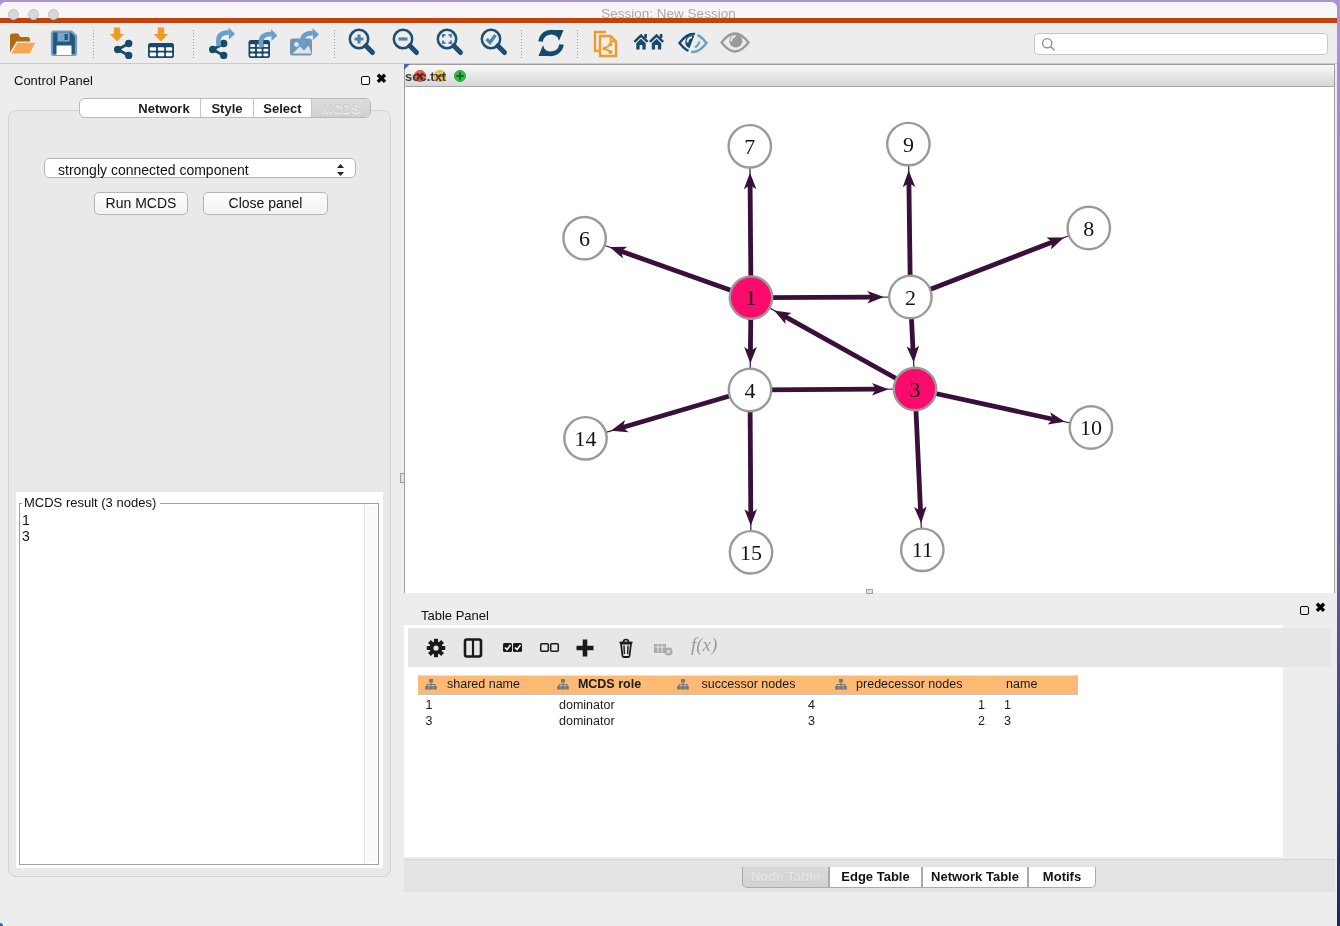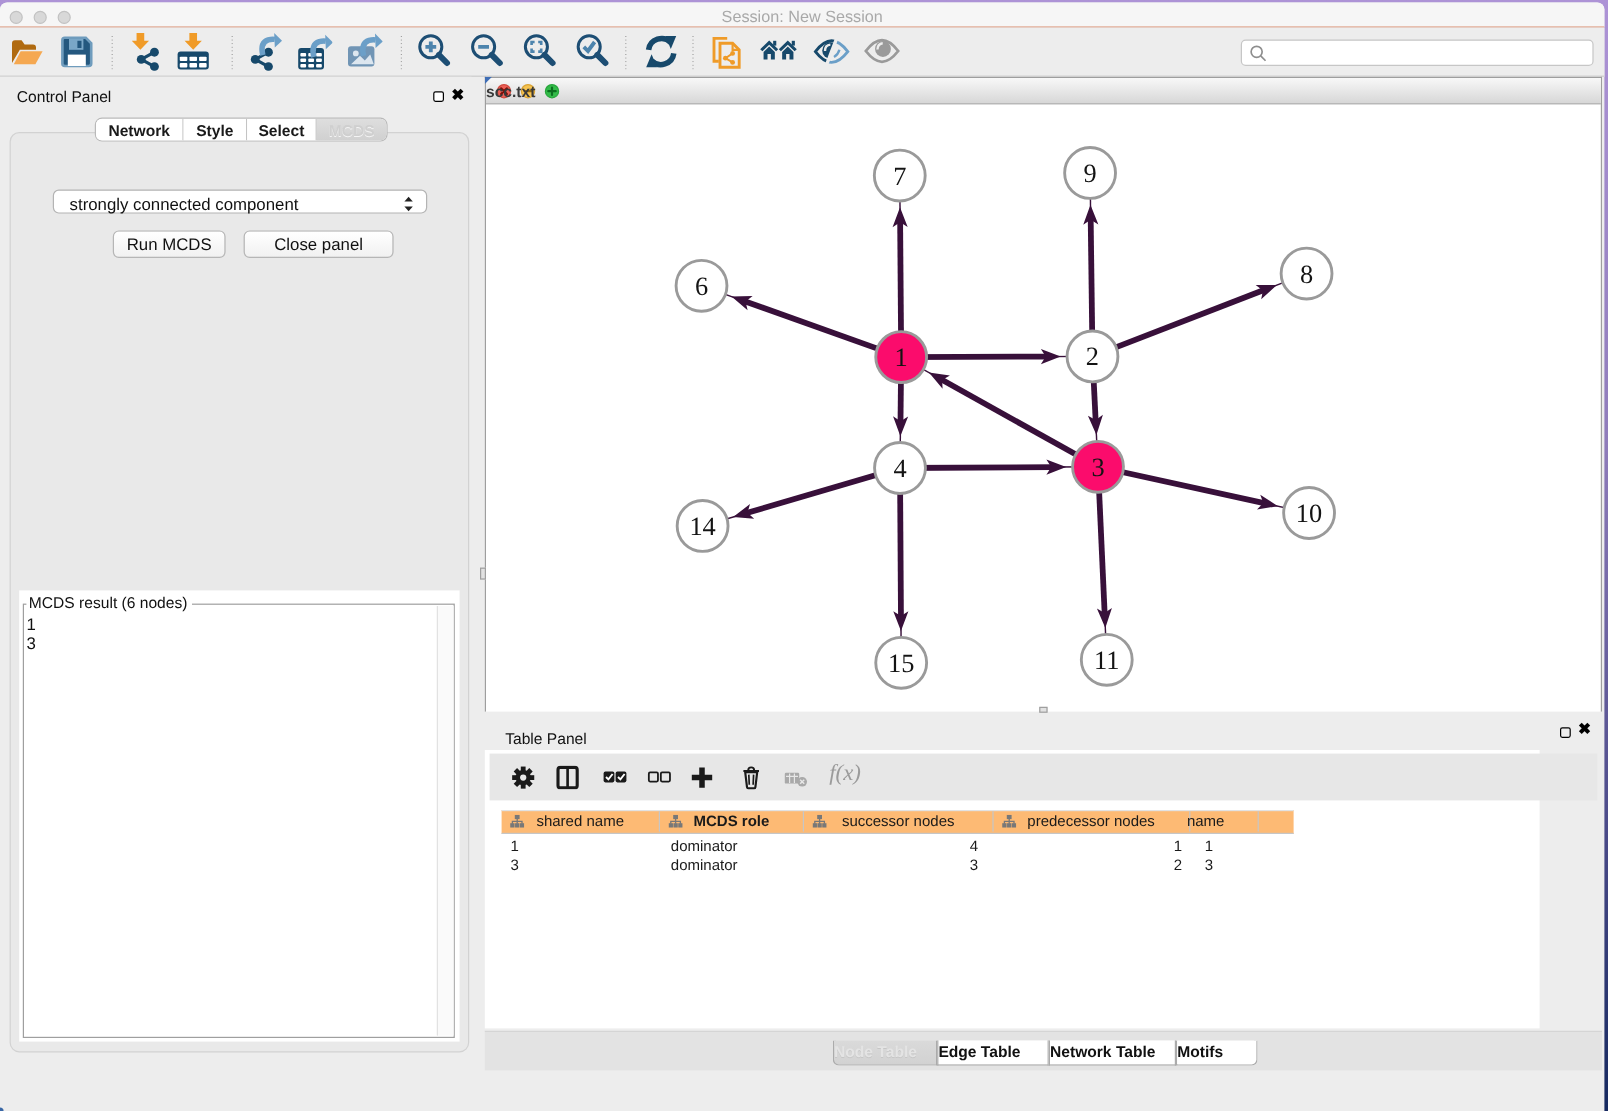--- a/index.html
+++ b/index.html
@@ -1,19 +1,19 @@
 <!DOCTYPE html>
 <html><head>
 <meta charset="utf-8">
 <style>
 * { margin:0; padding:0; box-sizing:border-box; } svg { display:block; }
 html,body { width:1340px; height:926px; overflow:hidden; }
 body { font-family:"Liberation Sans", sans-serif; background:linear-gradient(180deg,#ad93d6 0%,#8f7cba 40%,#4a4a88 75%,#16295f 100%); position:relative; }
 #app { position:absolute; left:0; top:2px; width:1337px; height:924px; background:#ededed; border-radius:6px 6px 0 0; }
-#titlebar { position:absolute; left:0; top:0; width:1337px; height:21px; background:#f6f6f6; border-radius:6px 6px 0 0; border-bottom:1px solid #c2410c; }
+#titlebar { position:absolute; left:0; top:0; width:1337px; height:21px; background:#f6f6f6; border-radius:6px 6px 0 0; border-bottom:5px solid #c2410c; }
 .tl { position:absolute; top:7px; width:11px; height:11px; border-radius:50%; background:#d8d8d8; border:1px solid #c2c2c2; }
 #wtitle { position:absolute; top:4px; left:0; width:100%; text-align:center; font-size:13.5px; color:#a9a9a9; }
 #toolbar { position:absolute; left:0; top:21px; width:1337px; height:41px; background:#ededed; border-bottom:1px solid #cbcbcb; }
 .sep { position:absolute; top:7px; height:28px; width:1px; background-image:linear-gradient(#9b9b9b 34%, rgba(0,0,0,0) 0%); background-size:1px 3px; }
 .tbi { position:absolute; top:4px; }
 #searchbox { position:absolute; left:1034px; top:10px; width:294px; height:22px; background:#fff; border:1px solid #c6c6c6; border-radius:4px; }
 
 #cpanel { position:absolute; left:0; top:62px; width:393px; height:831px; background:#ededed; }
 #cphead { position:absolute; left:14px; top:9px; font-size:13px; color:#111; }
 #cpfloat { position:absolute; left:361px; top:12px; width:9px; height:9px; border:1.5px solid #000; border-radius:2px; background:#fff; }
@@ -42,21 +42,21 @@
 #tpfloat { position:absolute; left:896px; top:9px; width:9px; height:9px; border:1.5px solid #000; border-radius:2px; background:#ededed; }
 #tpclose { position:absolute; left:911px; top:3px; font-size:13px; font-weight:bold; color:#000; }
 #tpwhite { position:absolute; left:0px; top:28px; width:879px; height:232px; background:#fff; }
 #tptools { position:absolute; left:4px; top:3px; width:923px; height:39px; background:#e7e7e7; }
 .ti { position:absolute; top:10px; }
 #thead { position:absolute; left:14px; top:50px; width:660px; height:20px; background:#fdba74; border-top:1px solid #e2e2e2; border-bottom:1px solid #c6c6c6; }
 .hcol { position:absolute; top:0; height:17px; border-right:1px solid #c6c6c6; font-size:12.5px; color:#1a1a1a; text-align:center; line-height:17px; }
 .hicon { position:absolute; left:7px; top:3px; }
 .cell { position:absolute; font-size:12.5px; color:#1a1a1a; height:16px; line-height:16px; }
 #tabbar { position:absolute; left:0; top:262px; width:931px; height:33px; background:#e3e3e3; border-top:1px solid #d5d5d5; }
-.btab { position:absolute; top:7px; height:21px; font-size:13px; font-weight:600; color:#111; background:#fff; border:1px solid #ababab; border-top:none; line-height:19px; }
+.btab { position:absolute; top:7px; height:21px; font-size:13px; font-weight:600; color:#111; background:#fff; border:1px solid #ababab; border-top:none; text-align:center; line-height:19px;margin-left:48px; }
 .btab.sel { background:linear-gradient(#dadada,#d2d2d2); color:#e4e4e4; text-shadow:0 1px 0 #c6c6c6; }
 
 #statusbar { position:absolute; left:0; top:891px; width:1337px; height:31px; background:#ededed; border-top:1px solid #cdcdcd; }
 #listbtn { position:absolute; left:10px; top:6px; width:28px; height:20px; background:#fdfdfd; border:1px solid #a8a8a8; border-radius:2px; }
 #membtn { position:absolute; left:1254px; top:4px; width:75px; height:23px; background:#fdfdfd; border:1px solid #a8a8a8; border-radius:2px; font-size:12px; color:#000; }
 
 .handle { position:absolute; width:8px; height:7px; background:#e2e2e2; border:1px solid #9f9f9f; z-index:5; }
 </style>
 </head>
 <body>
@@ -234,36 +234,36 @@
           <path d="M9.6 9.6 L13.6 13.6" stroke="#8e8e8e" stroke-width="1.4"></path>
         </svg>
       </div>
   </div>
   <div id="cpanel">
     <div id="cphead">Control Panel</div>
     <div id="cpfloat"></div>
     <div id="cpclose">✖</div>
     <div id="cpcontent"></div>
     <div id="tabs">
-      <div class="tab" style="width:73px;">Network</div>
+      <div class="tab" style="width:73px;margin-left:48px;">Network</div>
       <div class="tab" style="width:53px;">Style</div>
       <div class="tab" style="width:58px;">Select</div>
       <div class="tab sel" style="width:58px;">MCDS</div>
     </div>
     <div id="combo">strongly connected component
       <svg width="9" height="14" viewBox="0 0 9 14" style="position:absolute;right:10px;top:4px;">
         <path d="M1 5 L4.5 1 L8 5 Z" fill="#222"></path>
           <path d="M1 9 L4.5 13 L8 9 Z" fill="#222"></path>
       </svg>
     </div>
     <div class="btn" style="left:94px; top:128px; width:94px;">Run MCDS</div>
     <div class="btn" style="left:203px; top:128px; width:125px;">Close panel</div>
     <div id="mcdsbox">
       <div id="mcdsborder"></div>
-      <div id="mcdslabel">MCDS result (6 nodes)</div>
+      <div id="mcdslabel">MCDS result (3 nodes)</div>
       <div class="li" style="top:20px;">1</div>
       <div class="li" style="top:36px;">3</div>
       <div id="mcdsscroll"></div>
     </div>
   </div>
   <div class="handle" style="left:399.5px; top:471px; width:5px; height:10px;"></div>
   <div id="netwin">
     <div id="nettitle">
       <div class="mtl" style="left:9.3px; background:#ed6057; border:1px solid #d04a40;">
           <svg width="10" height="10" viewBox="0 0 10 10">
@@ -448,21 +448,21 @@
             </div>successor nodes</div>
           <div class="hcol" style="left:410px; width:163.5px;"><div class="hicon">
               <svg width="12" height="11" viewBox="0 0 12 11">
                 <rect x="4" y="0" width="4" height="3.6" fill="#787878"></rect>
                 <path d="M6 3.6 L6 5.5 M2 7.4 L2 5.5 L10 5.5 L10 7.4 M6 5.5 L6 7.4" stroke="#787878" stroke-width="1.1" fill="none"></path>
                 <rect x="0.2" y="7" width="3.6" height="3.6" fill="#787878"></rect>
                 <rect x="4.2" y="7" width="3.6" height="3.6" fill="#787878"></rect>
                 <rect x="8.2" y="7" width="3.6" height="3.6" fill="#787878"></rect>
               </svg>
             </div>predecessor nodes</div>
-          <div class="hcol" style="left:544px; width:86.5px;">name</div>
+          <div class="hcol" style="left:561px; width:86.5px;">name</div>
       </div>
       <div class="cell" style="left:21.5px; top:71.5px;">1</div>
         <div class="cell" style="left:155px; top:71.5px;">dominator</div>
         <div class="cell" style="left:351px; top:71.5px; width:60px; text-align:right;">4</div>
         <div class="cell" style="left:521px; top:71.5px; width:60px; text-align:right;">1</div>
         <div class="cell" style="left:600px; top:71.5px;">1</div>
         <div class="cell" style="left:21.5px; top:87.5px;">3</div>
         <div class="cell" style="left:155px; top:87.5px;">dominator</div>
         <div class="cell" style="left:351px; top:87.5px; width:60px; text-align:right;">3</div>
         <div class="cell" style="left:521px; top:87.5px; width:60px; text-align:right;">2</div>

